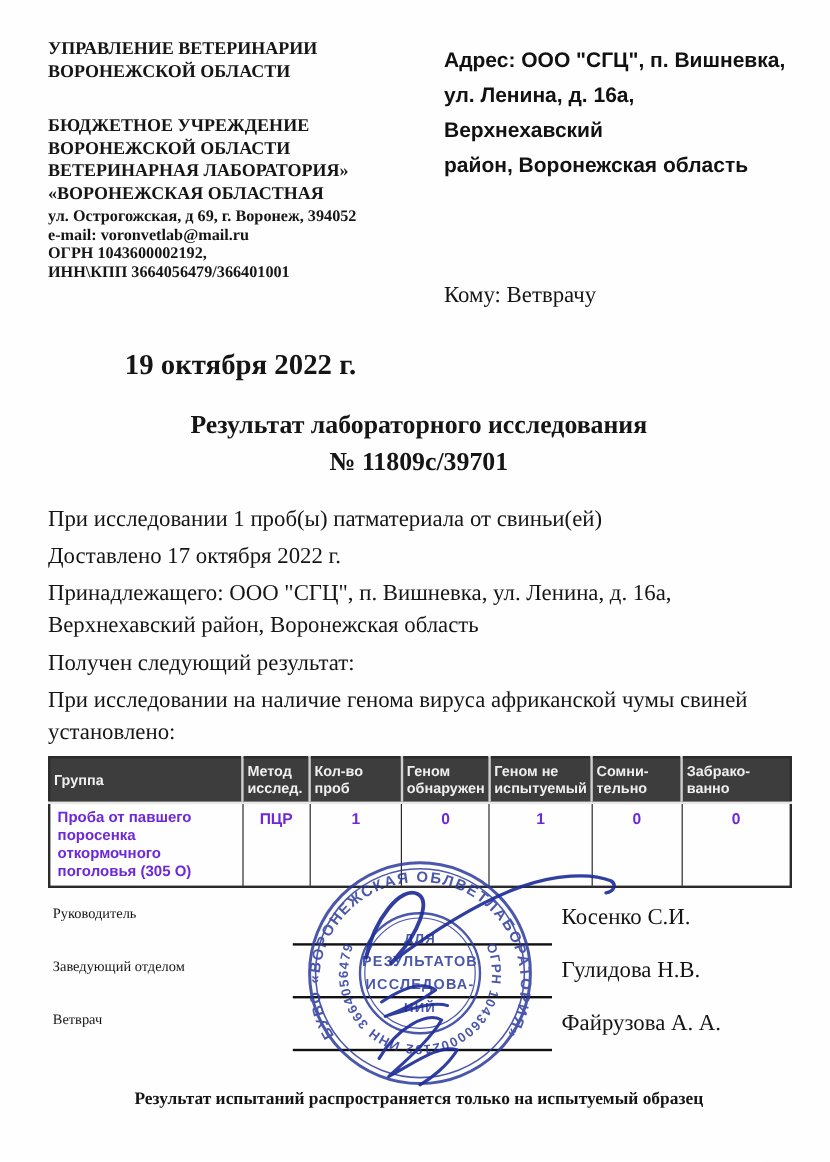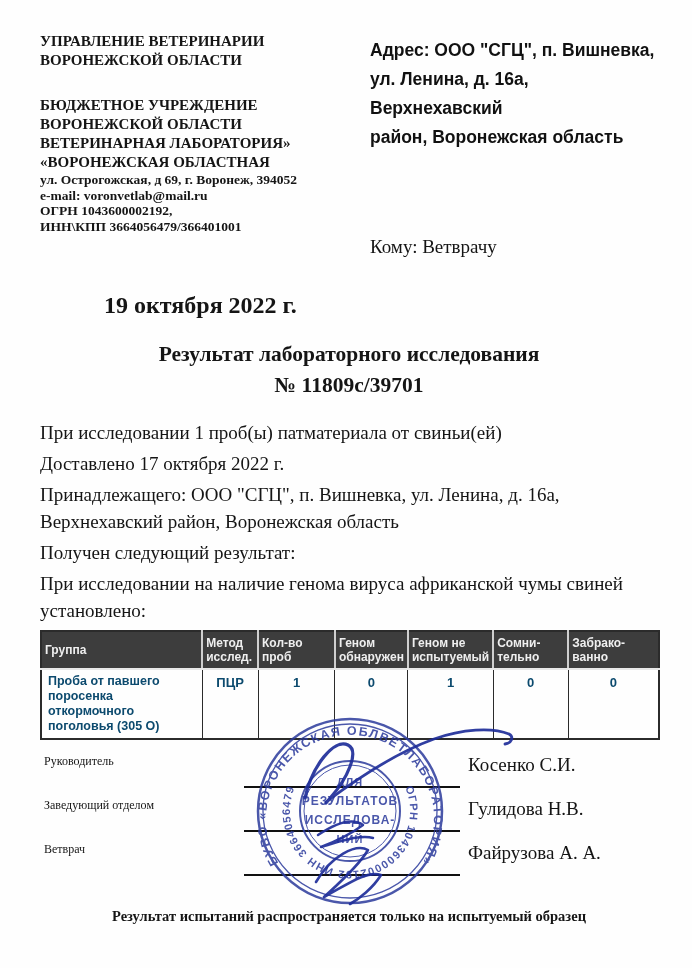--- a/index.html
+++ b/index.html
@@ -40,21 +40,21 @@
   }
   table.results thead th {
     background:#3d3d3d; color:#efefef;
     font-size:12px; line-height:14px; font-weight:bold;
     padding:4px 3px; vertical-align:middle; text-align:left;
     border-left:2px solid #cfcfcf; border-bottom:2px solid #e8e8e8;
   }
   table.results thead th:first-child { border-left:none; }
   table.results tbody td {
     border:1.5px solid #2b2b2b;
-    font-size:13px; font-weight:bold; color:#0c4a6e;
+    font-size:13px; font-weight:bold; color:#6d28d9;
     text-align:center; vertical-align:top; padding:5px 3px;
     height:52px;
   }
   table.results tbody td.group-cell {
     text-align:left; font-size:12.5px; line-height:15px; padding:4px 6px;
   }
   
   .sign-block { position:relative; margin-top:12px; height:150px; }
   .sign-row { position:absolute; left:0; width:100%; height:44px; }
   .sign-row .role { position:absolute; left:4px; top:0; font-size:12px; }

